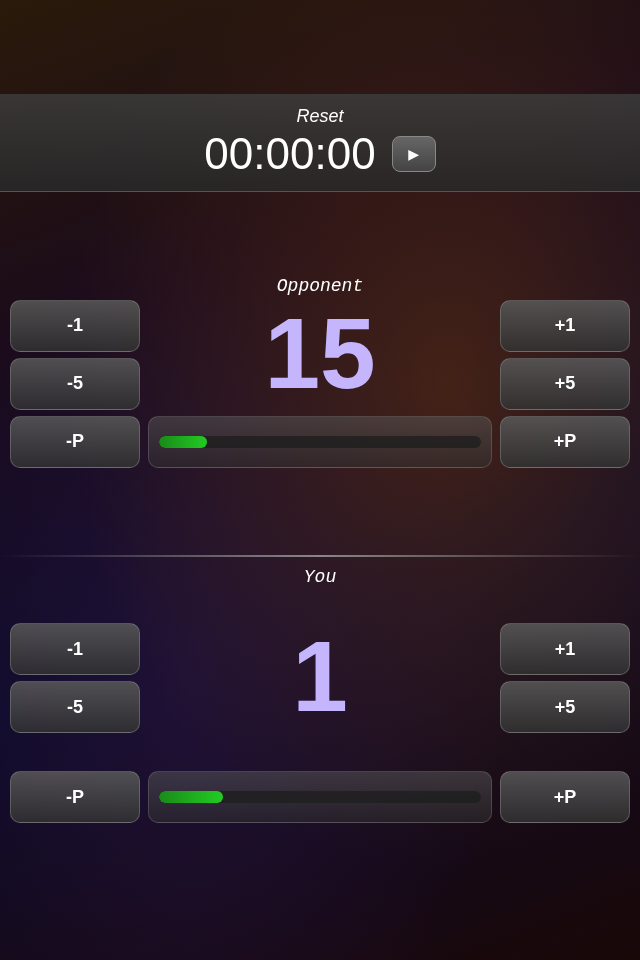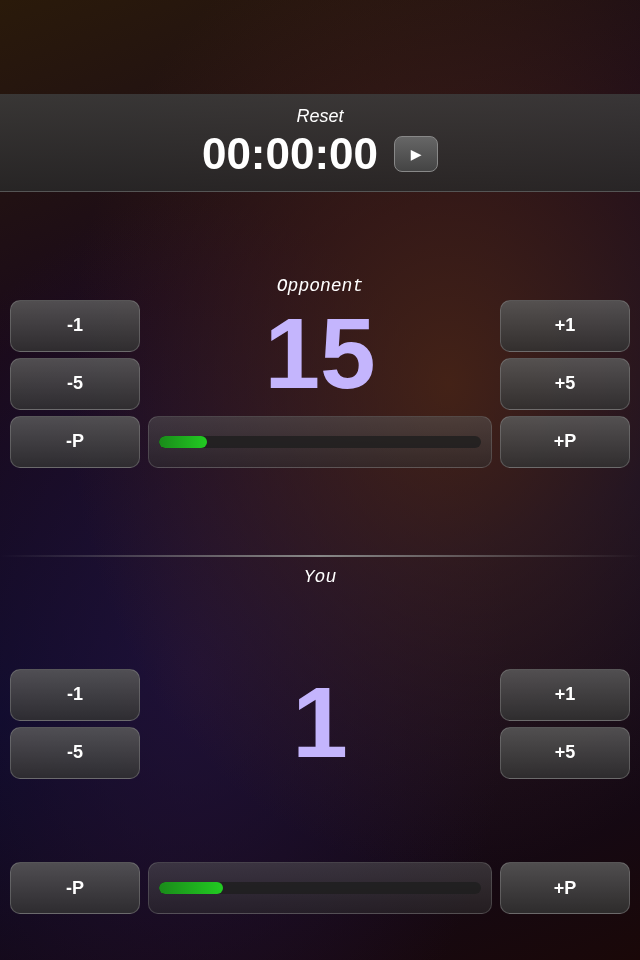--- a/index.html
+++ b/index.html
@@ -97,21 +97,21 @@
       margin-bottom: 2px;
     }
     .timer-row {
       display: flex;
       align-items: center;
       gap: 16px;
     }
     .timer-display {
       color: white;
       font-size: 44px;
-      font-weight: bold;
+      font-weight: normal;
     }
     .play-btn {
       width: 44px; height: 36px;
       background: linear-gradient(to bottom, #666, #444);
       border-radius: 8px;
       border: 1px solid #888;
       display: flex; align-items: center; justify-content: center;
       cursor: pointer;
       color: white;
       font-size: 14px;
@@ -268,24 +268,25 @@
       justify-content: center;
       position: relative;
       z-index: 1;
       padding: 6px 0;
     }
 
     #you-area {
       flex: 1;
       display: flex;
       flex-direction: column;
-      justify-content: space-between;
+      justify-content: flex-start;
       position: relative;
       z-index: 1;
       padding: 6px 0;
+      gap: 32px;
     }
   </style>
 </head>
 <body>
 
 <div id="status-bar">
   <div class="status-left">
     <span>Carrier</span>
     <span>
       <svg width="18" height="14" viewBox="0 0 18 14" fill="white">

